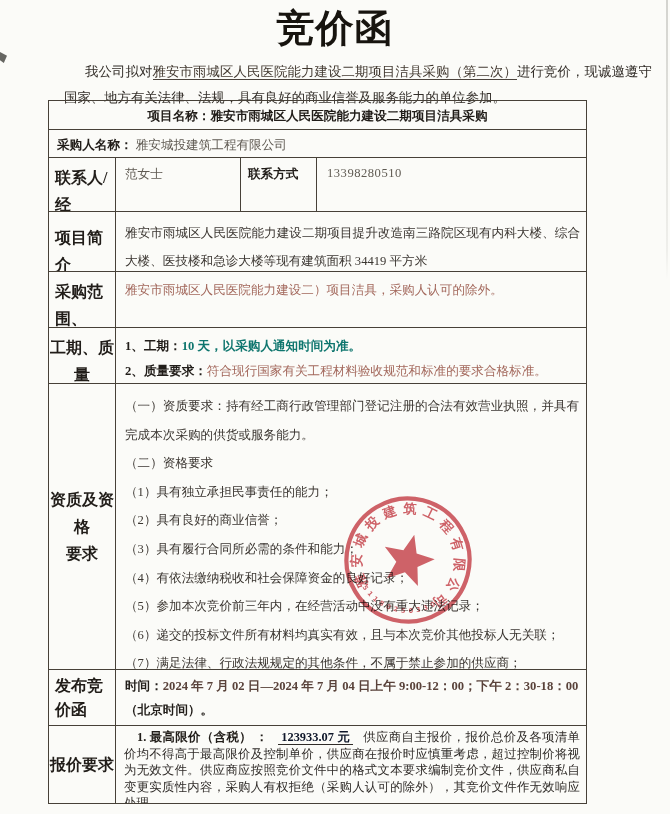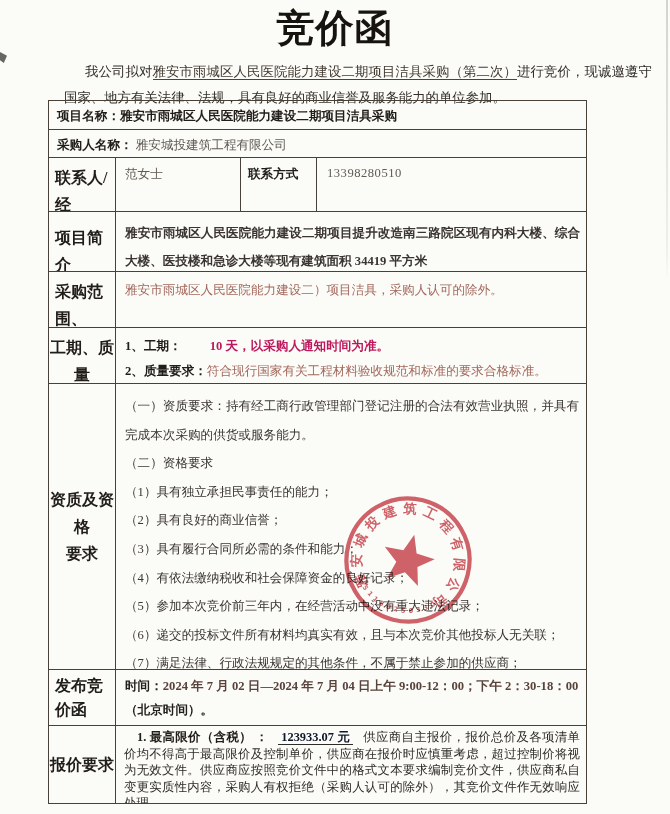--- a/index.html
+++ b/index.html
@@ -19,46 +19,46 @@
     font-size:13.4px;line-height:26px;text-align:justify;
     text-indent:21px;color:#332e29;
   }
   .u-proj{border-bottom:1.2px solid #4b433c;color:#41382f;}
 
   .doc-table{
     position:absolute;left:48px;top:100px;width:539px;
     border:1.4px solid #474138;box-sizing:border-box;
   }
   .row{display:flex;border-top:1.2px solid #474138;box-sizing:border-box;overflow:hidden;}
-  .row:first-child{border-top:none;}
+  .row:first-child{border-top:none;text-align:center;}
   .r1{height:28px}.r2{height:28px}.r3{height:54px}.r4{height:60px}
   .r5{height:56px}.r6{height:56px}.r7{height:286px}.r8{height:56px}.r9{height:78px}
 
   .cell{box-sizing:border-box;font-size:12.6px;}
   .label-cell{
     flex:0 0 67px;border-right:1.2px solid #474138;
     font-weight:bold;font-size:16px;line-height:27px;
     white-space:pre-line;padding:6px 2px 0 6px;color:#211d19;
   }
   .lbl-center{text-align:center;padding-left:0;padding-right:0;}
   .lbl-mid{display:flex;align-items:center;justify-content:center;padding-top:0;}
   .content-cell{flex:1;padding:0 6px 0 9px;min-width:0;}
 
   .full-cell{flex:1;padding:4px 8px 0 8px;line-height:22px;}
   .b{font-weight:bold;color:#211d19;}
   .gray{color:#5f5a52;}
   .dark{color:#3a3530;}
   .redfade{color:#a3685c;}
-  .semi{font-weight:600;color:#be185d;margin-left:28px;}
+  .semi{font-weight:600;color:#0f766e;}
 
   .c-name{flex:0 0 125px;border-right:1.2px solid #474138;padding:8px 4px 0 9px;}
   .c-mlabel{flex:0 0 76px;border-right:1.2px solid #474138;padding:8px 2px 0 7px;font-weight:bold;color:#211d19;}
   .c-phone{flex:1;padding:8px 4px 0 10px;letter-spacing:.5px;}
 
-  .brief-cell{padding-top:7px;line-height:28px;text-align:justify;font-weight:bold;}
+  .brief-cell{padding-top:7px;line-height:28px;text-align:justify;}
   .scope-cell{padding-top:10px;}
   .sched-cell{padding-top:6px;line-height:25px;}
   .qual-cell{padding-top:8px;line-height:28.6px;text-align:justify;padding-right:7px;}
   .pub-cell{padding-top:4px;line-height:24px;}
   .quo-cell{padding:3px 6px 0 8px;font-size:12.4px;line-height:16.6px;text-align:justify;}
   .quo-cell p{margin:0;text-indent:13px;}
   .tint{font-weight:600;color:#59423a;}
   .price-u{border-bottom:1.2px solid #2f2b28;font-weight:bold;padding:0 3px;margin:0 10px;color:#0f172a;}
 
   

